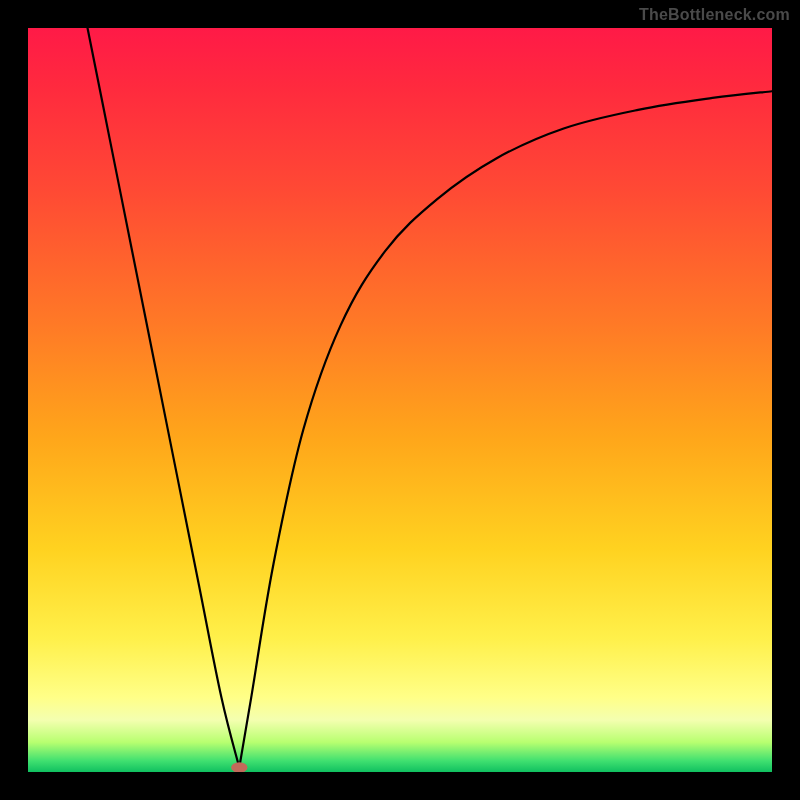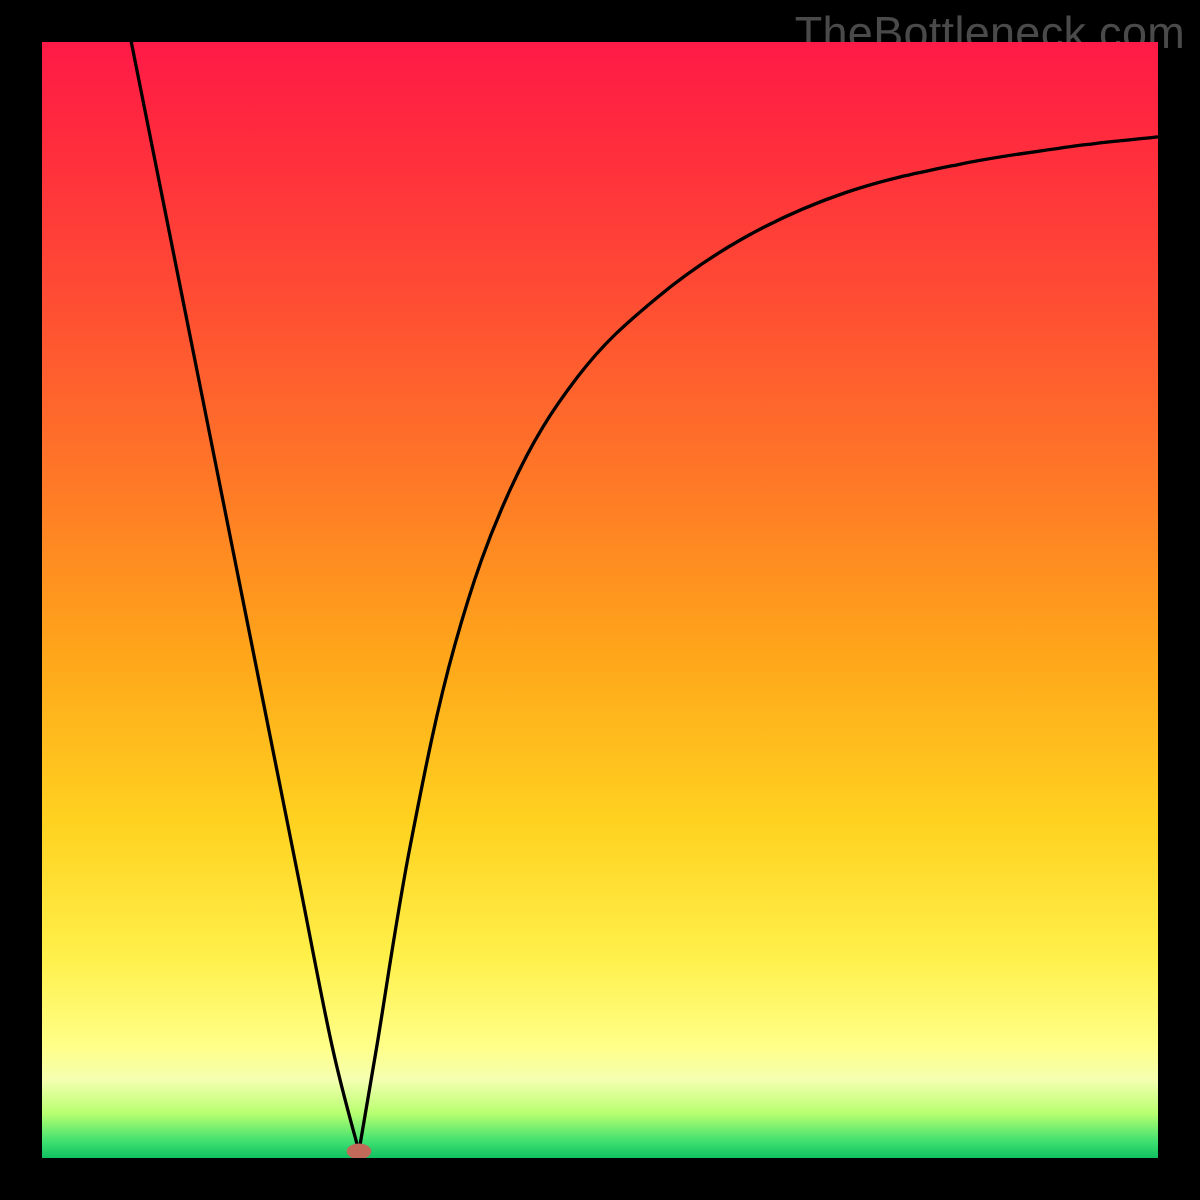--- a/index.html
+++ b/index.html
@@ -45,22 +45,22 @@
     left: 0;
     top: 0;
     width: 744px;
     height: 744px;
   }
   .watermark {
     position: absolute;
     top: 6px;
     right: 10px;
     color: #4a4a4a;
-    font-size: 30px;
-    font-weight: 400;
+    font-size: 16px;
+    font-weight: 700;
     letter-spacing: 0.2px;
     user-select: none;
   }
   .marker-dot {
     fill: #c26a5a;
     stroke: none;
   }
   .curve-path {
     fill: none;
     stroke: #000;

